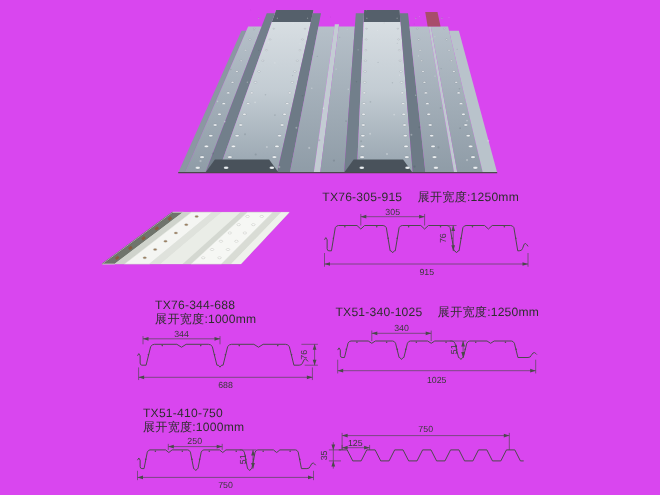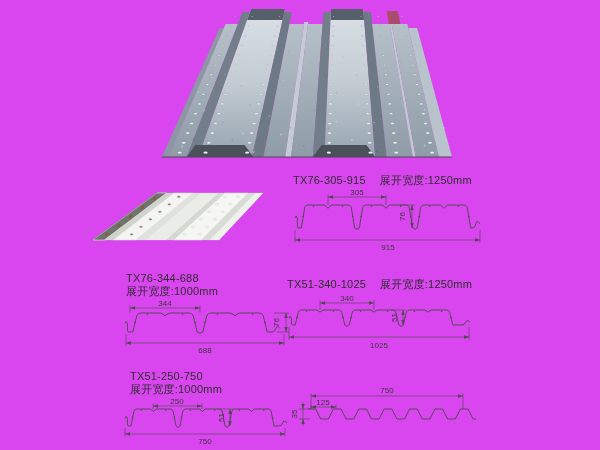--- a/index.html
+++ b/index.html
@@ -300,21 +300,21 @@
           <line x1="192" y1="54.5" x2="192" y2="42" stroke="#4a4a4a" stroke-width="0.6"></line>
           <line x1="124" y1="17" x2="124" y2="40" stroke="#4a4a4a" stroke-width="0.6"></line>
           <polygon points="124,17 122.3,22 125.7,22" fill="#4a4a4a"></polygon>
           <polygon points="124,40 125.7,35 122.3,35" fill="#4a4a4a"></polygon>
           <line x1="112" y1="17" x2="127" y2="17" stroke="#4a4a4a" stroke-width="0.6"></line>
         </g>
       </svg>
   </div>
 
   <div class="diagram" style="left:108px;top:272px;width:190px">
-    <div class="dtitle stacked" style="margin-left:18px">
+    <div class="dtitle stacked" style="margin-left:33px">
       <span class="model">TX76-344-688</span><span class="unfold">展开宽度:1000mm</span>
     </div>
     <svg class="ddraw" width="190" height="58">
       <text class="dimtxt" x="57" y="7" text-anchor="middle">344</text>
       <text class="dimtxt" transform="rotate(-90 171 23.5)" x="171" y="23.5" text-anchor="middle">76</text>
       <text class="dimtxt" x="97" y="54" text-anchor="middle">688</text>
     <g>
           <path d="M 17 24.45 L 18.2 22.45 L 19.4 24.45 L 19.4 31 Q 19.4 33 21 33 L 22 33 L 24.8 33 L 29 16 Q 30.4 14 32.5 14 L 52.8 14 L 57 16.66 L 61.2 14 L 81.5 14 Q 83.6 14 85 16 L 89.2 33 L 90.5 33 l 1.5 1.8 l 1.5 -1.8 L 94.8 33 L 99 16 Q 100.4 14 102.5 14 L 122.8 14 L 127 16.66 L 131.2 14 L 151.5 14 Q 153.6 14 155 16 L 159.2 33 L 164 33 Q 166.5 33 167 31 L 168.5 27.87 Q 170 26.5875 171 28.2975 L 172 29.58" fill="none" stroke="#4a4a4a" stroke-width="0.9" stroke-linejoin="round"></path>
           <circle cx="39.5" cy="15.2" r="0.7" fill="#4a4a4a"></circle>
           <circle cx="74.5" cy="15.2" r="0.7" fill="#4a4a4a"></circle>
@@ -336,21 +336,21 @@
           <line x1="176" y1="46.5" x2="176" y2="35" stroke="#4a4a4a" stroke-width="0.6"></line>
           <line x1="178" y1="14" x2="178" y2="33" stroke="#4a4a4a" stroke-width="0.6"></line>
           <polygon points="178,14 176.3,19 179.7,19" fill="#4a4a4a"></polygon>
           <polygon points="178,33 179.7,28 176.3,28" fill="#4a4a4a"></polygon>
           <line x1="166" y1="14" x2="181" y2="14" stroke="#4a4a4a" stroke-width="0.6"></line>
           <line x1="169" y1="33" x2="181" y2="33" stroke="#4a4a4a" stroke-width="0.6"></line>
         </g>
       </svg>
   </div>
 
-  <div class="diagram" style="left:280px;top:278px;width:210px">
+  <div class="diagram" style="left:298px;top:278px;width:210px">
     <div class="dtitle" style="margin-left:7px">
       <span class="model">TX51-340-1025</span><span class="unfold">展开宽度:1250mm</span>
     </div>
     <svg class="ddraw" width="210" height="60">
       <text class="dimtxt" x="67" y="9" text-anchor="middle">340</text>
       <text class="dimtxt" transform="rotate(-90 117 25.5)" x="117" y="25.5" text-anchor="middle">51</text>
       <text class="dimtxt" x="99" y="56" text-anchor="middle">1025</text>
     <g>
           <path d="M 9 26.25 L 10.2 24.25 L 11.4 26.25 L 11.4 31 Q 11.4 33 13 33 L 13 33 L 15.16 33 L 18.4 20 Q 19.48 18 21.1 18 L 36.760000000000005 18 L 40 20.1 L 43.24 18 L 58.9 18 Q 60.52 18 61.6 20 L 64.84 33 L 65.5 33 l 1.5 1.8 l 1.5 -1.8 L 69.16 33 L 72.4 20 Q 73.48 18 75.1 18 L 90.76 18 L 94 20.1 L 97.24000000000001 18 L 112.9 18 Q 114.52000000000001 18 115.6 20 L 118.84 33 L 119.5 33 l 1.5 1.8 l 1.5 -1.8 L 123.16 33 L 126.4 20 Q 127.48 18 129.1 18 L 144.76 18 L 148 20.1 L 151.24 18 L 166.9 18 Q 168.52 18 169.6 20 L 172.84 33 L 182 33 Q 184.5 33 185 31 L 186.5 28.95 Q 188 27.9375 189 29.2875 L 190 30.3" fill="none" stroke="#4a4a4a" stroke-width="0.9" stroke-linejoin="round"></path>
           <circle cx="26.5" cy="19.2" r="0.7" fill="#4a4a4a"></circle>
@@ -378,21 +378,21 @@
           <line x1="123" y1="18" x2="123" y2="33" stroke="#4a4a4a" stroke-width="0.6"></line>
           <polygon points="123,18 121.3,23 124.7,23" fill="#4a4a4a"></polygon>
           <polygon points="123,33 124.7,28 121.3,28" fill="#4a4a4a"></polygon>
           <line x1="111" y1="18" x2="126" y2="18" stroke="#4a4a4a" stroke-width="0.6"></line>
         </g>
       </svg>
   </div>
 
   <div class="diagram" style="left:108px;top:370px;width:185px">
     <div class="dtitle stacked" style="margin-left:22px">
-      <span class="model">TX51-250-750</span><span class="unfold">展开宽度:1000mm</span>
+      <span class="model">TX51-410-750</span><span class="unfold">展开宽度:1000mm</span>
     </div>
     <svg class="ddraw" width="185" height="52">
       <text class="dimtxt" x="69" y="7" text-anchor="middle">250</text>
       <text class="dimtxt" transform="rotate(-90 116 20.5)" x="116" y="20.5" text-anchor="middle">51</text>
       <text class="dimtxt" x="97" y="47" text-anchor="middle">750</text>
     <g>
           <path d="M 17 21.35 L 18.2 19.35 L 19.4 21.35 L 19.4 27 Q 19.4 29 21 29 L 21 29 L 22.96 29 L 25.9 14 Q 26.88 12 28.35 12 L 42.56 12 L 45.5 14.38 L 48.44 12 L 62.65 12 Q 64.12 12 65.1 14 L 68.03999999999999 29 L 68.5 29 l 1.5 1.8 l 1.5 -1.8 L 71.96 29 L 74.9 14 Q 75.88 12 77.35 12 L 91.56 12 L 94.5 14.38 L 97.44 12 L 111.65 12 Q 113.12 12 114.1 14 L 117.03999999999999 29 L 117.5 29 l 1.5 1.8 l 1.5 -1.8 L 120.96 29 L 123.9 14 Q 124.88 12 126.35 12 L 140.56 12 L 143.5 14.38 L 146.44 12 L 160.65 12 Q 162.12 12 163.1 14 L 166.04 29 L 171 29 Q 173.5 29 174 27 L 175.5 24.41 Q 177 23.2625 178 24.7925 L 179 25.939999999999998" fill="none" stroke="#4a4a4a" stroke-width="0.9" stroke-linejoin="round"></path>
           <circle cx="33.25" cy="13.2" r="0.7" fill="#4a4a4a"></circle>
           <circle cx="57.75" cy="13.2" r="0.7" fill="#4a4a4a"></circle>
           <circle cx="24.43" cy="20.5" r="0.7" fill="#4a4a4a"></circle>

